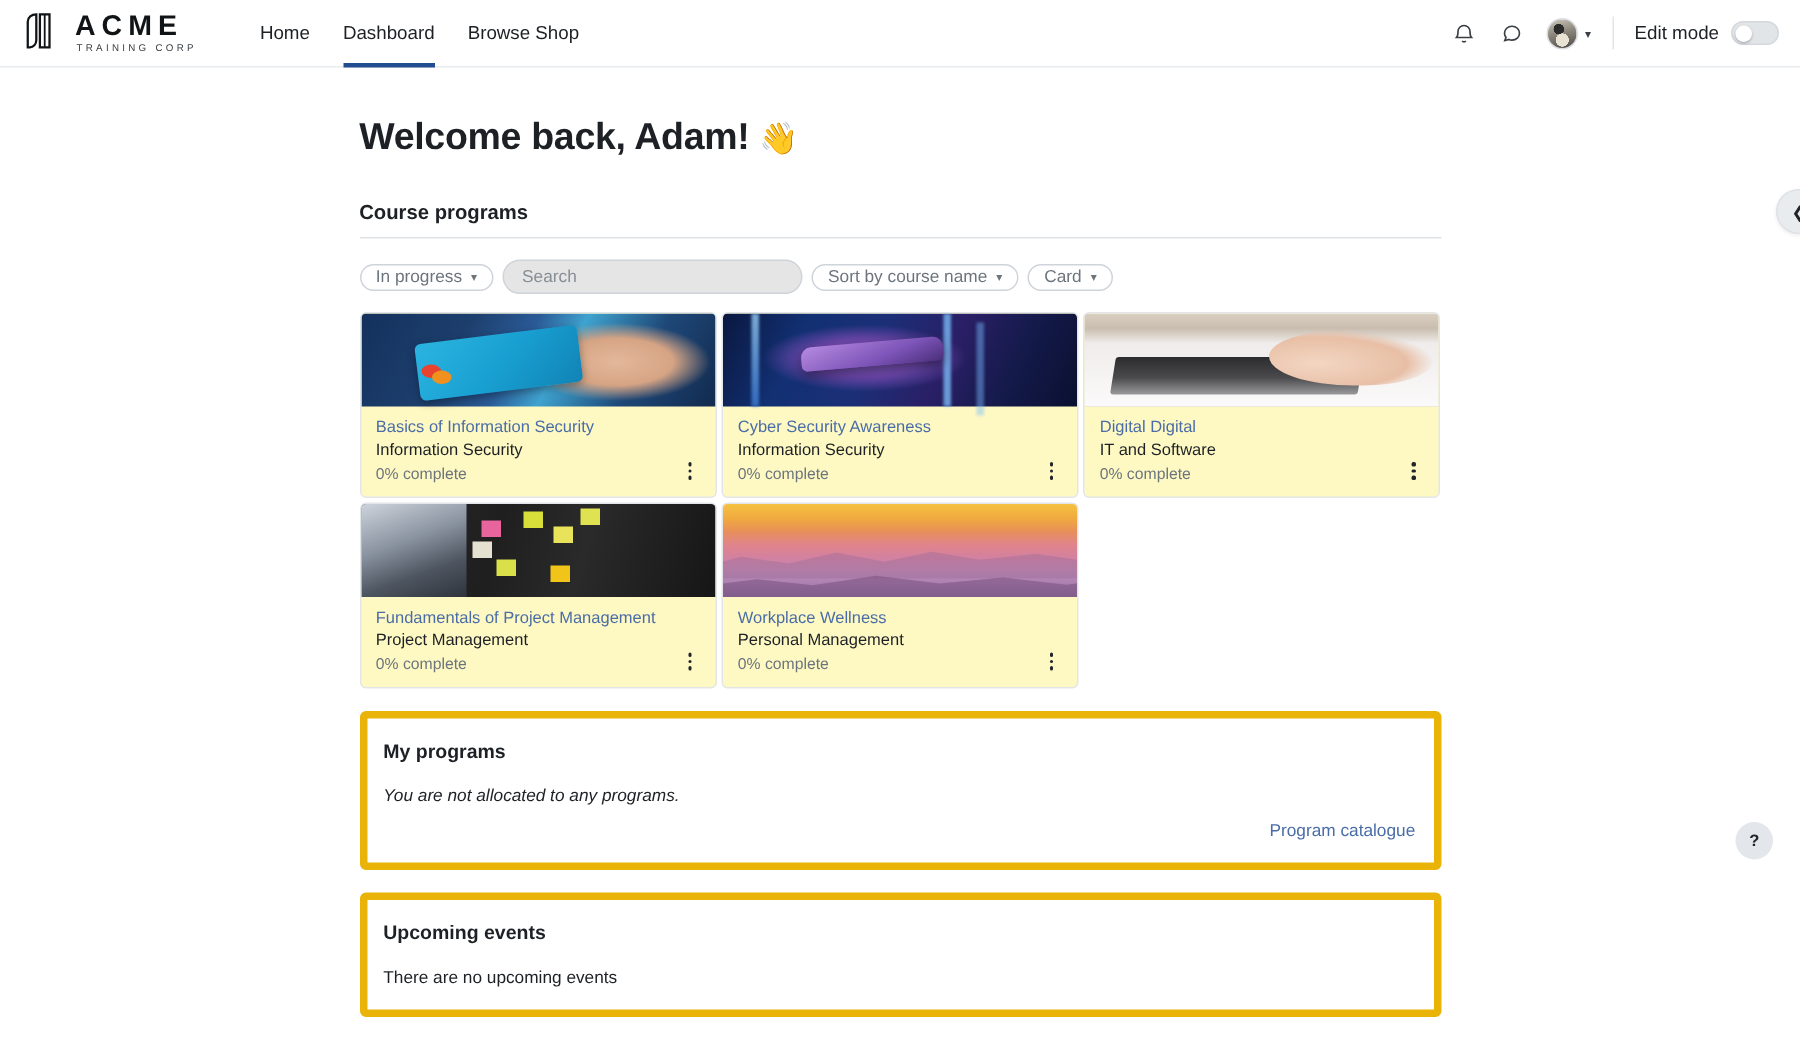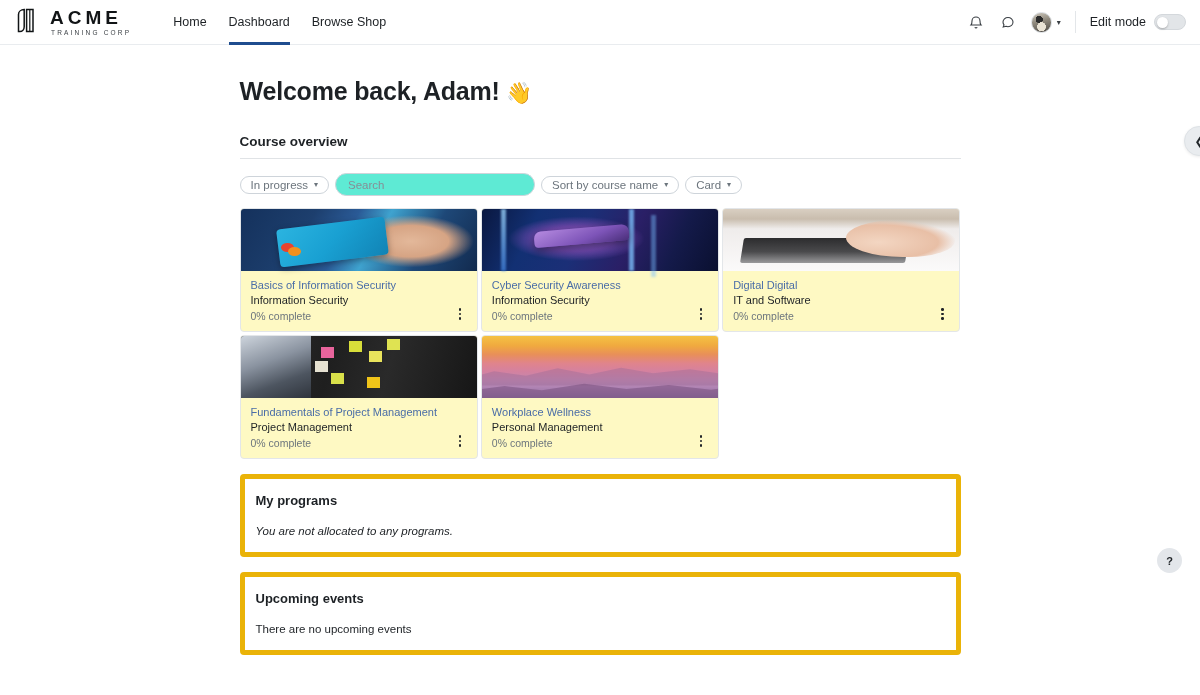--- a/index.html
+++ b/index.html
@@ -93,21 +93,21 @@
   .filters { display: flex; align-items: center; gap: 6px; margin-bottom: 12px; }
   .pill {
     height: 18px; border: 1px solid #ced4da; border-radius: 12px;
     display: flex; align-items: center; gap: 6px;
     padding: 0 10px; font-size: 11.5px; color: #6c757d;
     background: #ffffff; cursor: pointer; white-space: nowrap;
   }
   .pill .caret { font-size: 8px; color: #6c757d; }
   .search-pill {
     height: 23px; width: 200px; border: 1px solid #ced4da; border-radius: 12px;
-    padding: 0 12px; font-size: 11.5px; color: #6c757d; background: #5eead4;
+    padding: 0 12px; font-size: 11.5px; color: #6c757d; background: #e5e5e5;
     font-family: "Liberation Sans", sans-serif;
   }
   .search-pill::placeholder { color: #868e96; }
 
   
   .card-grid {
     display: grid; grid-template-columns: repeat(3, 1fr);
     gap: 3px 3px; margin-bottom: 3px;
   }
   .course-card {
@@ -317,21 +317,21 @@
   </div>
   <div class="help-btn">?</div>
 
   <div class="content">
 
     <h1 class="welcome">
       <span>Welcome back, Adam!</span>
       <span class="wave">👋</span>
     </h1>
 
-    <div class="section-title">Course overview</div>
+    <div class="section-title">Course programs</div>
 
     <div class="filters">
       <div class="pill">
         <span>In progress</span>
         <span class="caret">▾</span>
       </div>
       <input class="search-pill" type="text" placeholder="Search" style="">
       <div class="pill">
         <span>Sort by course name</span>
         <span class="caret">▾</span>
@@ -426,20 +426,21 @@
             </span>
         </div>
       </div>
 
       <div></div>
     </div>
 
     <div class="panel">
       <div class="panel-title">My programs</div>
       <div class="panel-note">You are not allocated to any programs.</div>
+      <a class="panel-link link-right" href="#">Program catalogue</a>
     </div>
 
     <div class="panel">
       <div class="panel-title">Upcoming events</div>
       <div class="panel-text">There are no upcoming events</div>
 
     </div>
 
   </div>
 </div>

